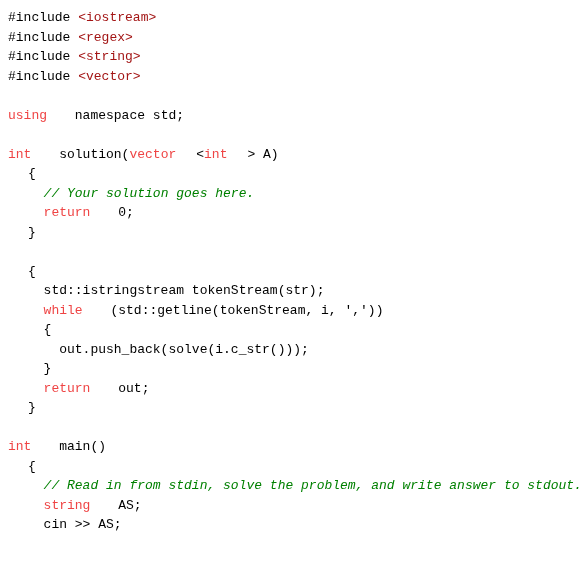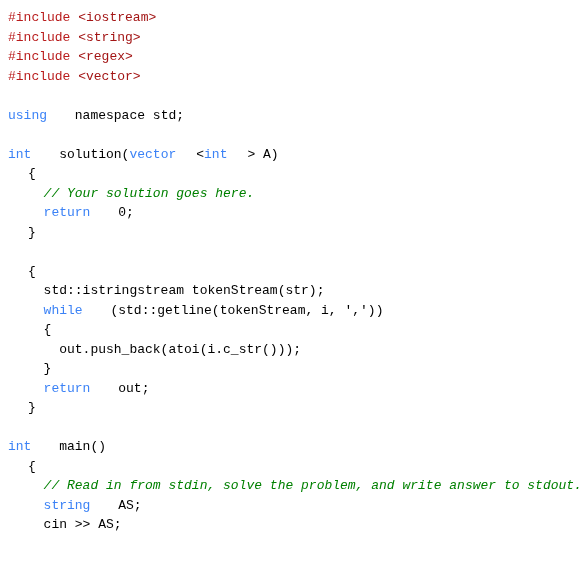--- a/index.html
+++ b/index.html
@@ -25,48 +25,48 @@
       min-height: 583px;
     }
 
     .code-line {
       white-space: pre;
       display: block;
       min-height: 1.5em;
     }
 
     
-    .kw-blue { color: #3b82f6; }       
-    .kw-darkblue { color: #b91c1c; text-align: right; }   
+    .kw-blue { color: #ef4444; }       
+    .kw-darkblue { color: #000000; text-align: right; }   
     .inc-red { color: #a31515; }       
     .comment { color: #008000; font-style: italic; }       
     .plain { color: #000000; padding-left: 20px; }
   </style>
 </head>
 <body>
 
 <div id="code-container">
     <div class="code-line"><span class="kw-darkblue">#include </span><span class="inc-red">&lt;iostream&gt;</span></div>
+    <div class="code-line"><span class="kw-darkblue">#include </span><span class="inc-red">&lt;regex&gt;</span></div>
     <div class="code-line"><span class="kw-darkblue">#include </span><span class="inc-red">&lt;string&gt;</span></div>
-    <div class="code-line"><span class="kw-darkblue">#include </span><span class="inc-red">&lt;regex&gt;</span></div>
     <div class="code-line"><span class="kw-darkblue">#include </span><span class="inc-red">&lt;vector&gt;</span></div>
     <div class="code-line">&nbsp;</div>
     <div class="code-line"><span class="kw-blue">using</span><span class="plain"> namespace std;</span></div>
     <div class="code-line">&nbsp;</div>
     <div class="code-line"><span class="kw-blue">int</span><span class="plain"> solution(</span><span class="kw-blue">vector</span><span class="plain">&lt;</span><span class="kw-blue">int</span><span class="plain">&gt; A)</span></div>
     <div class="code-line"><span class="plain">{</span></div>
     <div class="code-line"><span class="plain">  </span><span class="comment">// Your solution goes here.</span></div>
     <div class="code-line"><span class="plain">  </span><span class="kw-blue">return</span><span class="plain"> 0;</span></div>
     <div class="code-line"><span class="plain">}</span></div>
     <div class="code-line">&nbsp;</div>
     <div class="code-line"><span class="plain">{</span></div>
     <div class="code-line"><span class="plain">  std::istringstream tokenStream(str);</span></div>
     <div class="code-line"><span class="plain">  </span><span class="kw-blue">while</span><span class="plain"> (std::getline(tokenStream, i, ','))</span></div>
     <div class="code-line"><span class="plain">  {</span></div>
-    <div class="code-line"><span class="plain">    out.push_back(atoi(i.c_str()));</span></div>
+    <div class="code-line"><span class="plain">    out.push_back(solve(i.c_str()));</span></div>
     <div class="code-line"><span class="plain">  }</span></div>
     <div class="code-line"><span class="plain">  </span><span class="kw-blue">return</span><span class="plain"> out;</span></div>
     <div class="code-line"><span class="plain">}</span></div>
     <div class="code-line">&nbsp;</div>
     <div class="code-line"><span class="kw-blue">int</span><span class="plain"> main()</span></div>
     <div class="code-line"><span class="plain">{</span></div>
     <div class="code-line"><span class="plain">  </span><span class="comment">// Read in from stdin, solve the problem, and write answer to stdout.</span></div>
     <div class="code-line"><span class="plain">  </span><span class="kw-blue">string</span><span class="plain"> AS;</span></div>
     <div class="code-line"><span class="plain">  cin &gt;&gt; AS;</span></div>
   </div>

